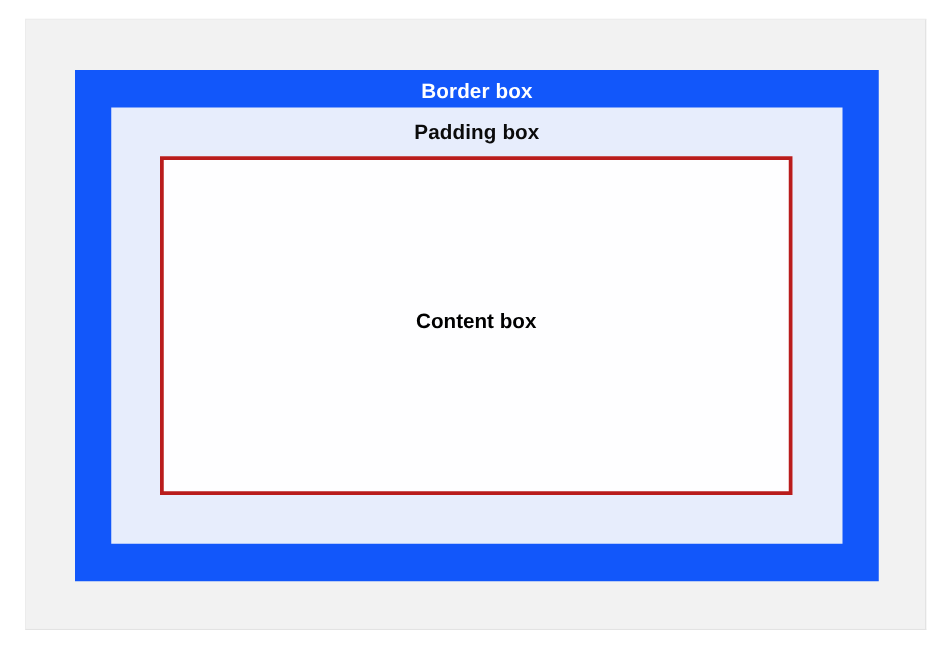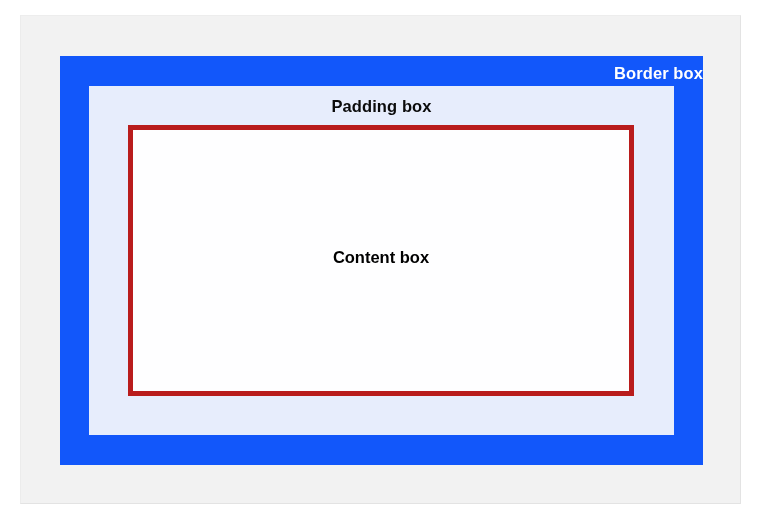--- a/index.html
+++ b/index.html
@@ -63,21 +63,20 @@
     top: 40px;
     width: 643px;
     height: 409px;
     background: #1257fa;
   }
 
   .border-label {
     top: 9px;
     font-size: 16.5px;
     color: #ffffff;
-    text-align: right;
   }
 
   
   .padding-box {
     position: absolute;
     left: 29px;
     top: 30px;
     width: 585px;
     height: 349px;
     background: #e7edfc;
@@ -91,21 +90,21 @@
 
   
   .content-box {
     position: absolute;
     left: 39px;
     top: 39px;
     width: 506px;
     height: 271px;
     box-sizing: border-box;
     background: #fefeff;
-    border: 5px solid #b91c1c;
+    border: 3px solid #b91c1c;
     display: flex;
     align-items: center;
     justify-content: center;
   }
 
   .content-label {
     position: static;
     font-size: 16.5px;
     font-weight: bold;
     color: #000000;

